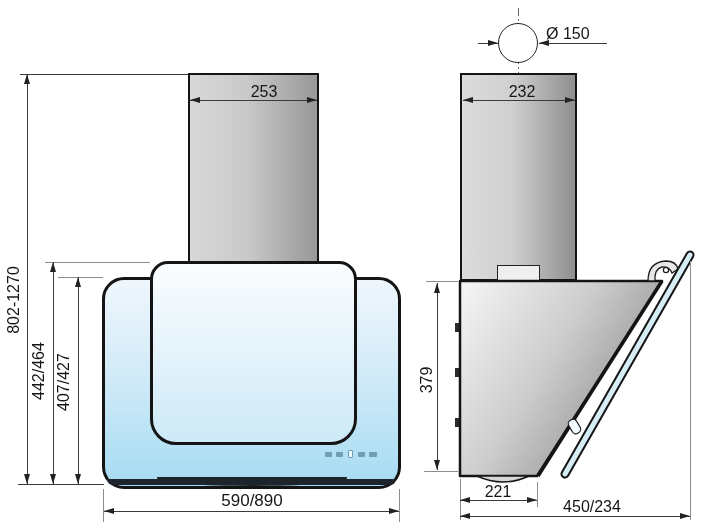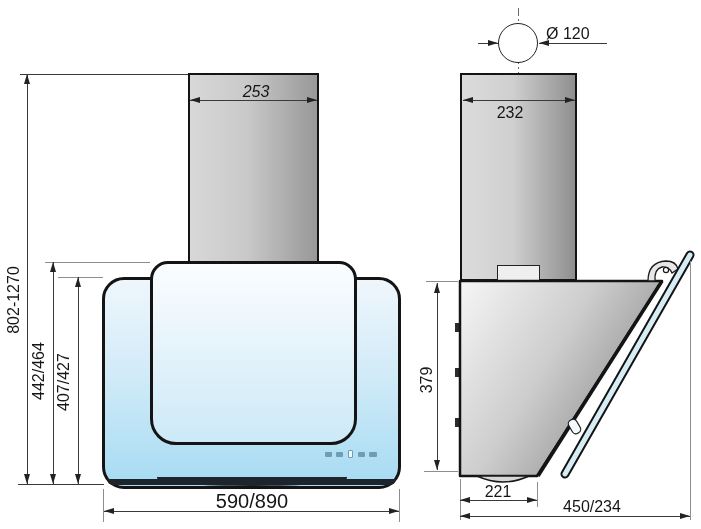--- a/index.html
+++ b/index.html
@@ -110,42 +110,42 @@
     <div class="vl" style="left:78px;top:277px;height:207px;"></div>
     <div class="arr a-up" style="left:75px;top:277px;"></div>
     <div class="arr a-dn" style="left:75px;top:474px;"></div>
     <div class="lbl rot" style="left:29px;top:374px;width:70px;">407/427</div>
 
     <div class="hl" style="left:18px;top:484px;width:86px;"></div>
 
     <div class="hl" style="left:190px;top:100px;width:127px;"></div>
     <div class="arr a-lf" style="left:190px;top:97px;"></div>
     <div class="arr a-rt" style="left:307px;top:97px;"></div>
-    <div class="lbl" style="left:226px;top:84px;width:60px;font-style:italic;">253</div>
+    <div class="lbl" style="left:234px;top:84px;width:60px;">253</div>
 
     <div class="vl ext" style="left:103px;top:489px;height:33px;"></div>
     <div class="vl ext" style="left:399px;top:489px;height:33px;"></div>
     <div class="hl" style="left:104px;top:511px;width:295px;"></div>
     <div class="arr a-lf" style="left:104px;top:508px;"></div>
     <div class="arr a-rt" style="left:389px;top:508px;"></div>
-    <div class="lbl" style="left:207px;top:493px;width:90px;font-size:20px;">590/890</div>
+    <div class="lbl" style="left:207px;top:493px;width:90px;font-size:17px;">590/890</div>
   </div>
 
   <div>
 
     <div class="hl" style="left:478px;top:43px;width:20px;"></div>
     <div class="arr a-rt" style="left:488px;top:40px;"></div>
     <div class="hl" style="left:539px;top:43px;width:68px;"></div>
     <div class="arr a-lf" style="left:539px;top:40px;"></div>
-    <div class="lbl" style="left:546px;top:26px;width:62px;text-align:left;">Ø 120</div>
+    <div class="lbl" style="left:546px;top:26px;width:62px;text-align:left;">Ø 150</div>
 
     <div class="hl" style="left:463px;top:100px;width:112px;"></div>
     <div class="arr a-lf" style="left:463px;top:97px;"></div>
     <div class="arr a-rt" style="left:565px;top:97px;"></div>
-    <div class="lbl" style="left:480px;top:84px;width:60px;margin-top:21px;">232</div>
+    <div class="lbl" style="left:492px;top:84px;width:60px;">232</div>
 
     <div class="hl ext" style="left:426px;top:281px;width:32px;"></div>
     <div class="hl ext" style="left:424px;top:471px;width:34px;"></div>
     <div class="vl" style="left:437px;top:283px;height:187px;"></div>
     <div class="arr a-up" style="left:434px;top:283px;"></div>
     <div class="arr a-dn" style="left:434px;top:460px;"></div>
     <div class="lbl rot" style="left:407px;top:372px;width:40px;">379</div>
 
     <div class="vl ext" style="left:460px;top:479px;height:41px;"></div>
     <div class="vl ext" style="left:537px;top:482px;height:25px;"></div>

